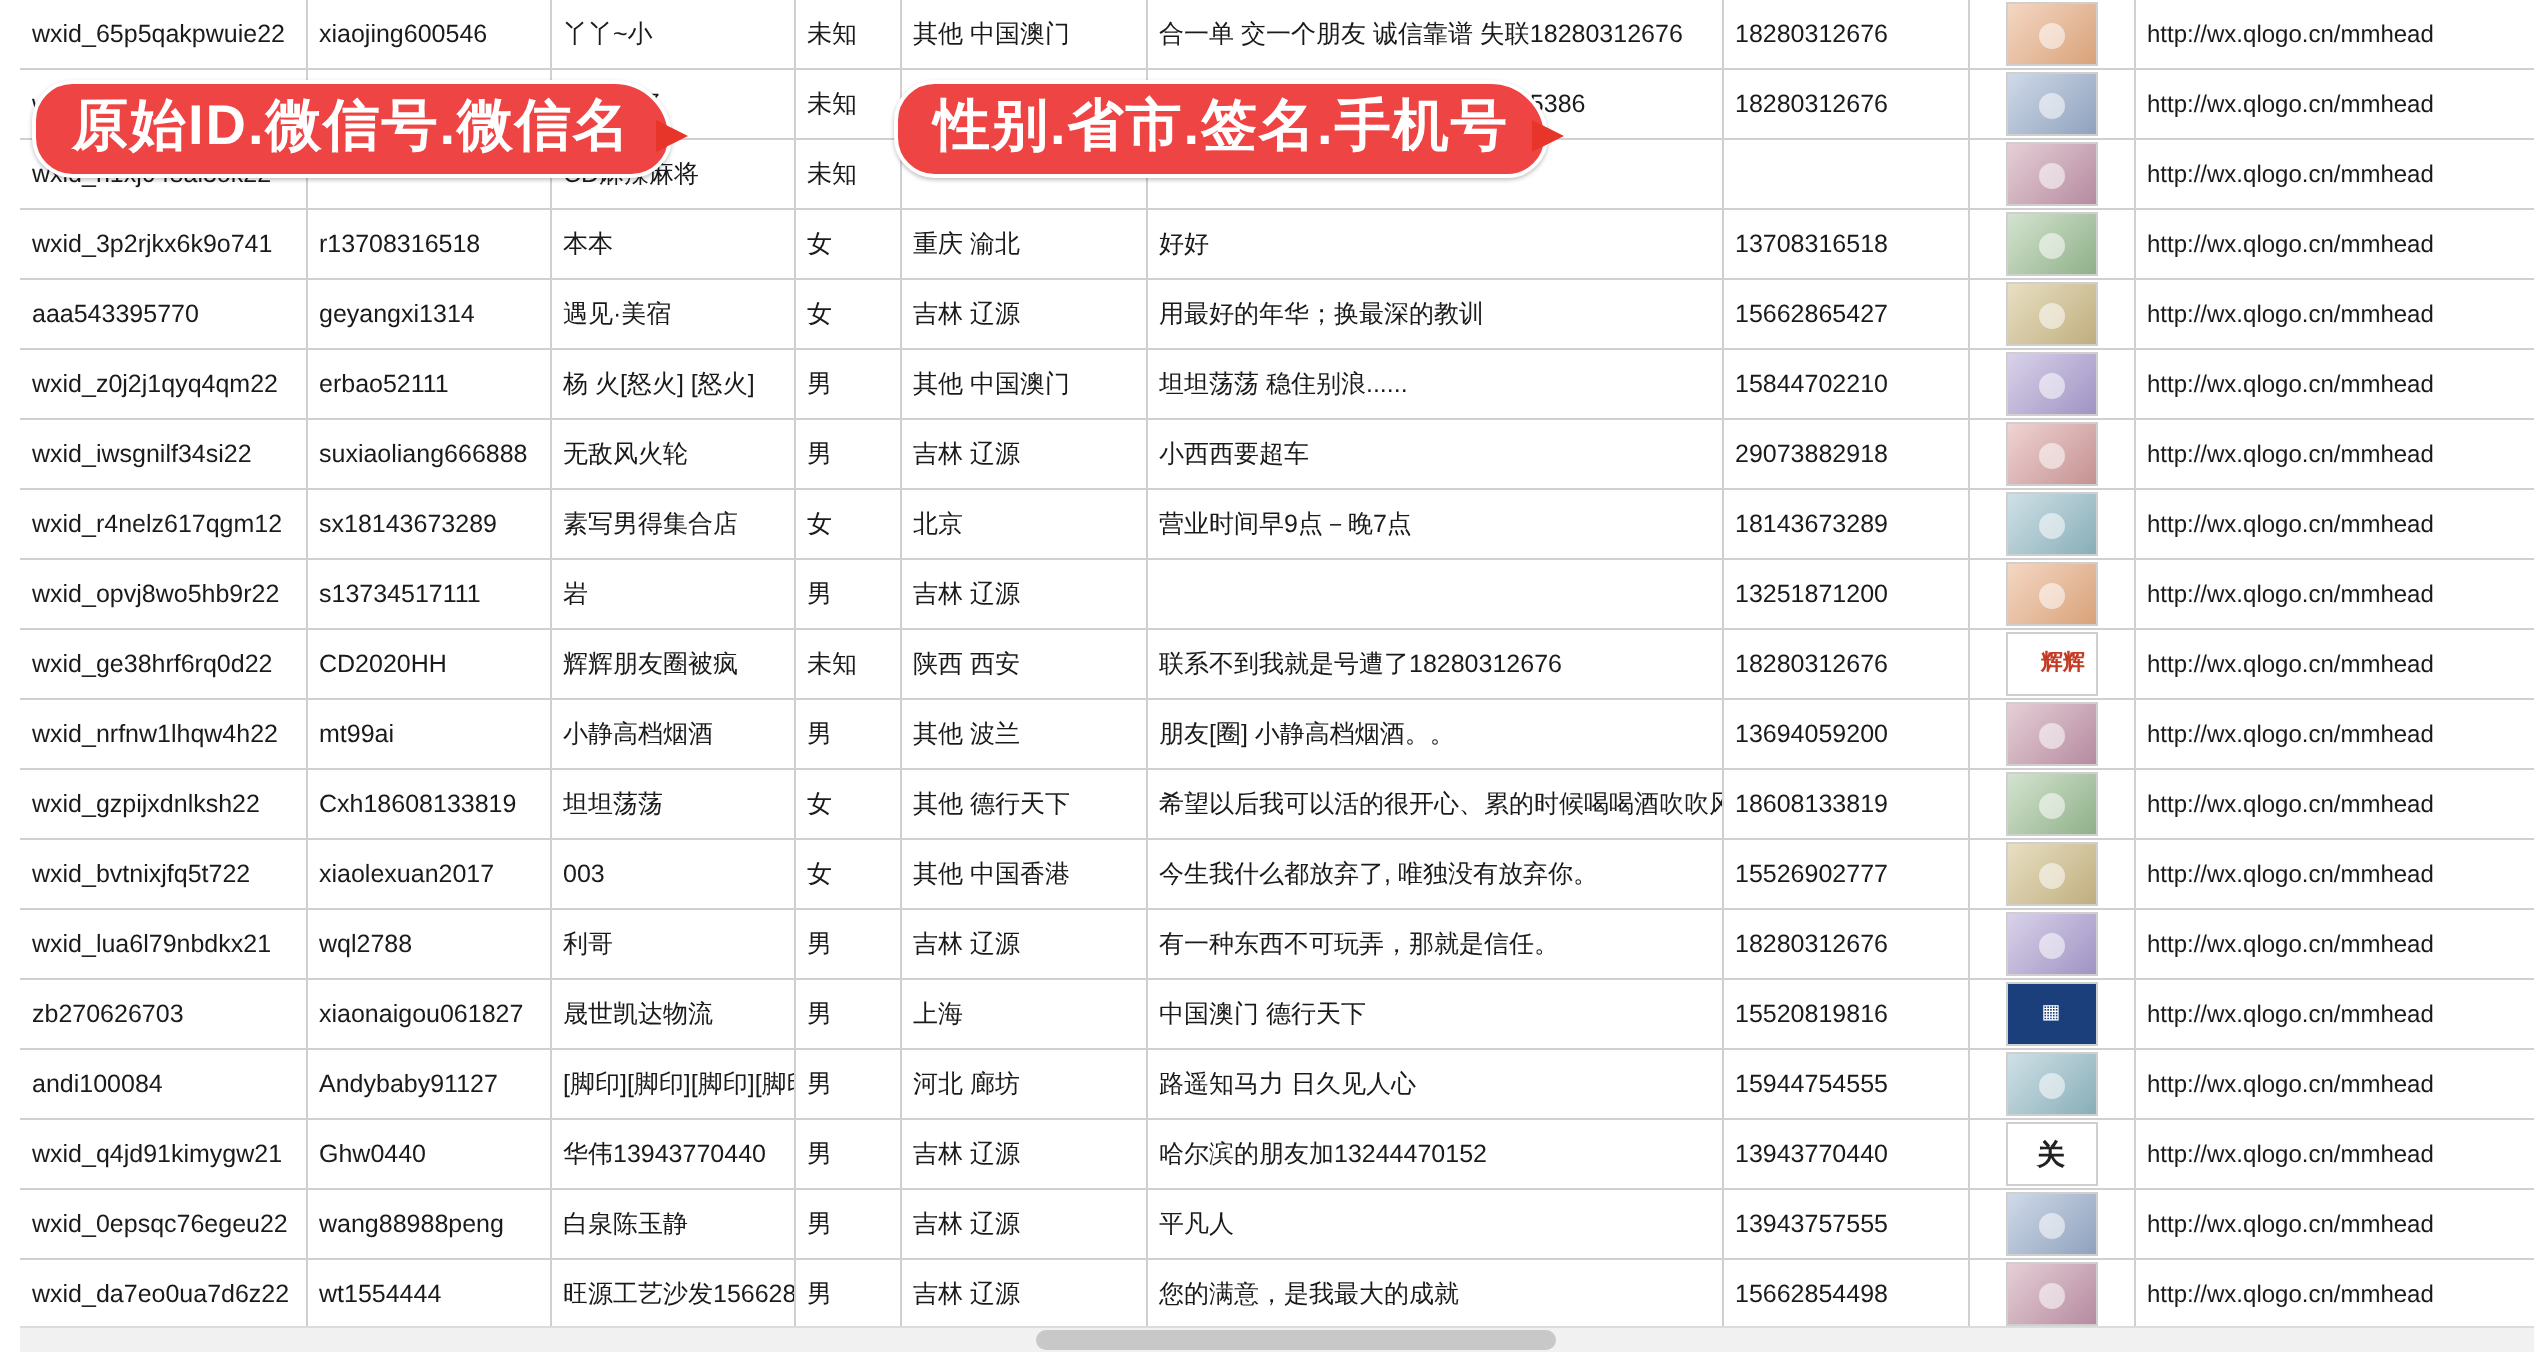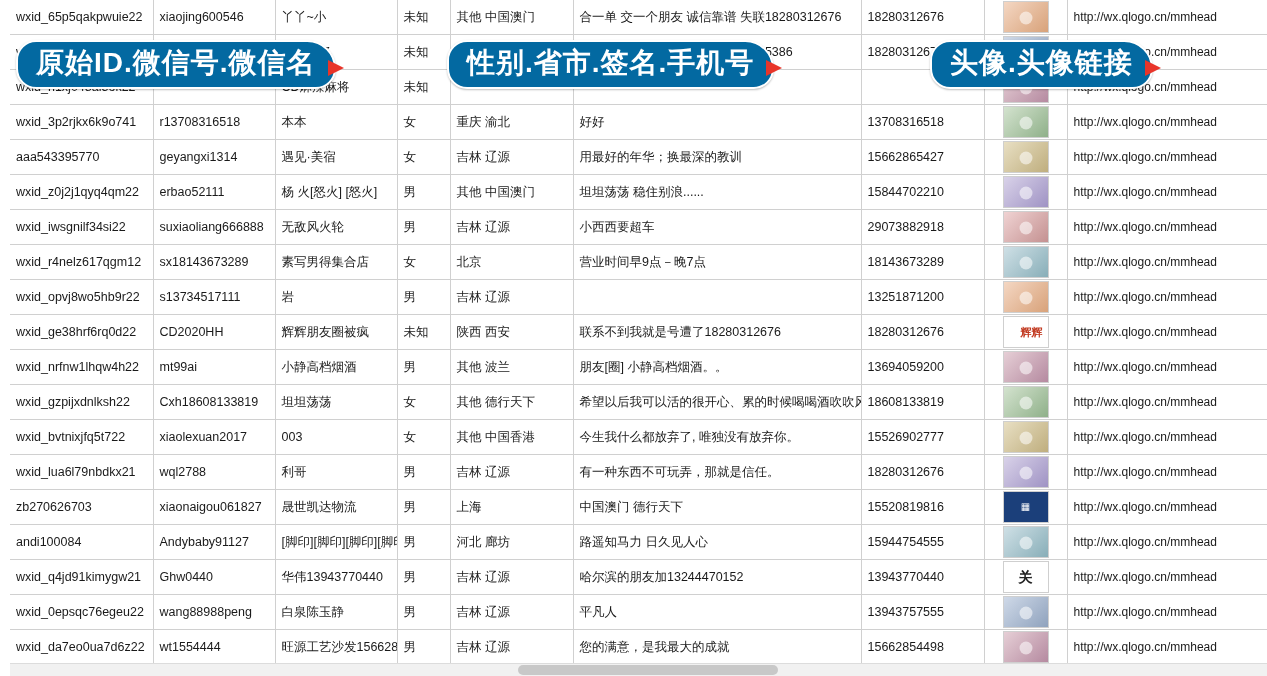--- a/index.html
+++ b/index.html
@@ -64,21 +64,21 @@
     position:absolute;left:0;right:0;top:50%;
     transform:translateY(-50%);
     text-align:center;font-size:14px;color:#222;font-weight:bold;
     line-height:1;
   }
   .cellwrap{position:relative;width:100%;height:100%;display:flex;align-items:center;}
 
   
   .banner{
     position:absolute;
-    background:#0369a1;
+    background:#ef4444;
     color:#ffffff;
     font-weight:bold;
     font-size:28px;
     letter-spacing:1px;
     border-radius:18px 18px 18px 18px;
     padding:6px 18px 8px 18px;
     box-shadow:0 1px 2px rgba(0,0,0,.25);
     white-space:nowrap;
     line-height:1.1;
     border:2px solid #ffffff;
@@ -1061,21 +1061,17 @@
   </table>
 
   <div class="banner b1">
     <span>原始ID.微信号.微信名</span>
     <span class="tail"></span>
   </div>
   <div class="banner b2">
     <span>性别.省市.签名.手机号</span>
     <span class="tail"></span>
   </div>
-  <div class="banner b3">
-    <span>头像.头像链接</span>
-    <span class="tail"></span>
-  </div>
 
   <div class="hscroll">
     <div class="thumb"></div>
   </div>
 </div>
 
 </body></html>

